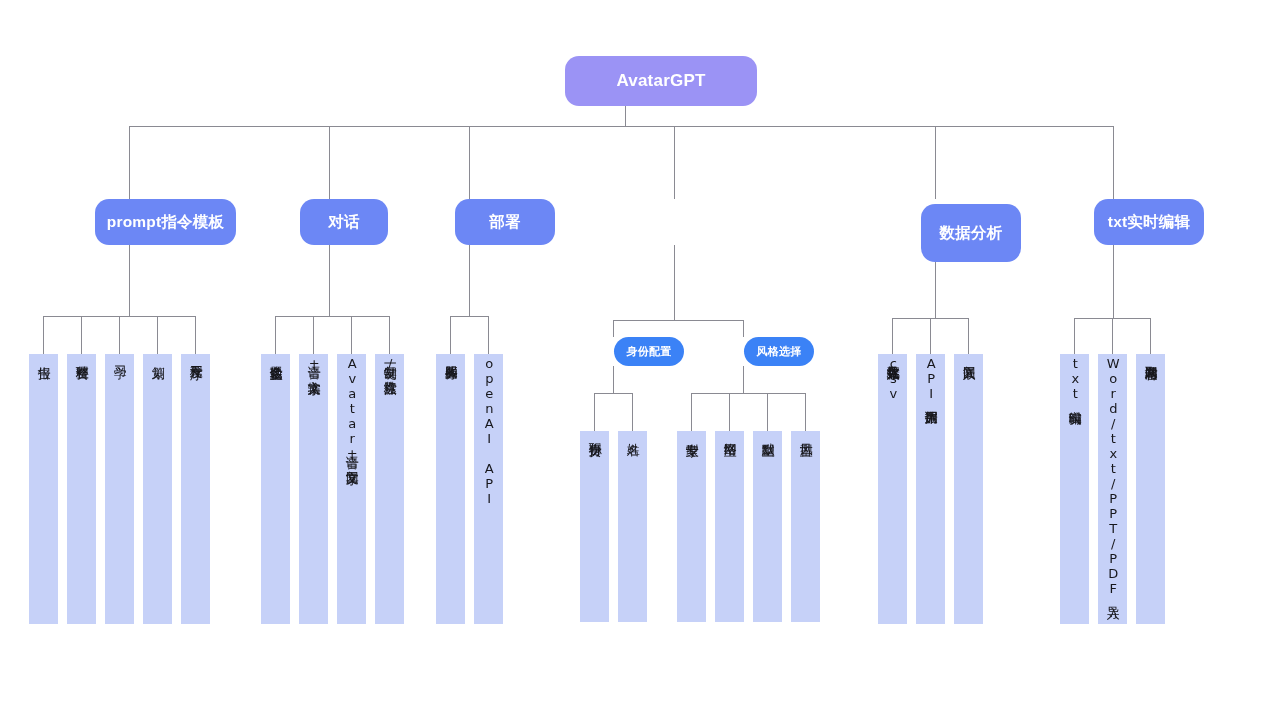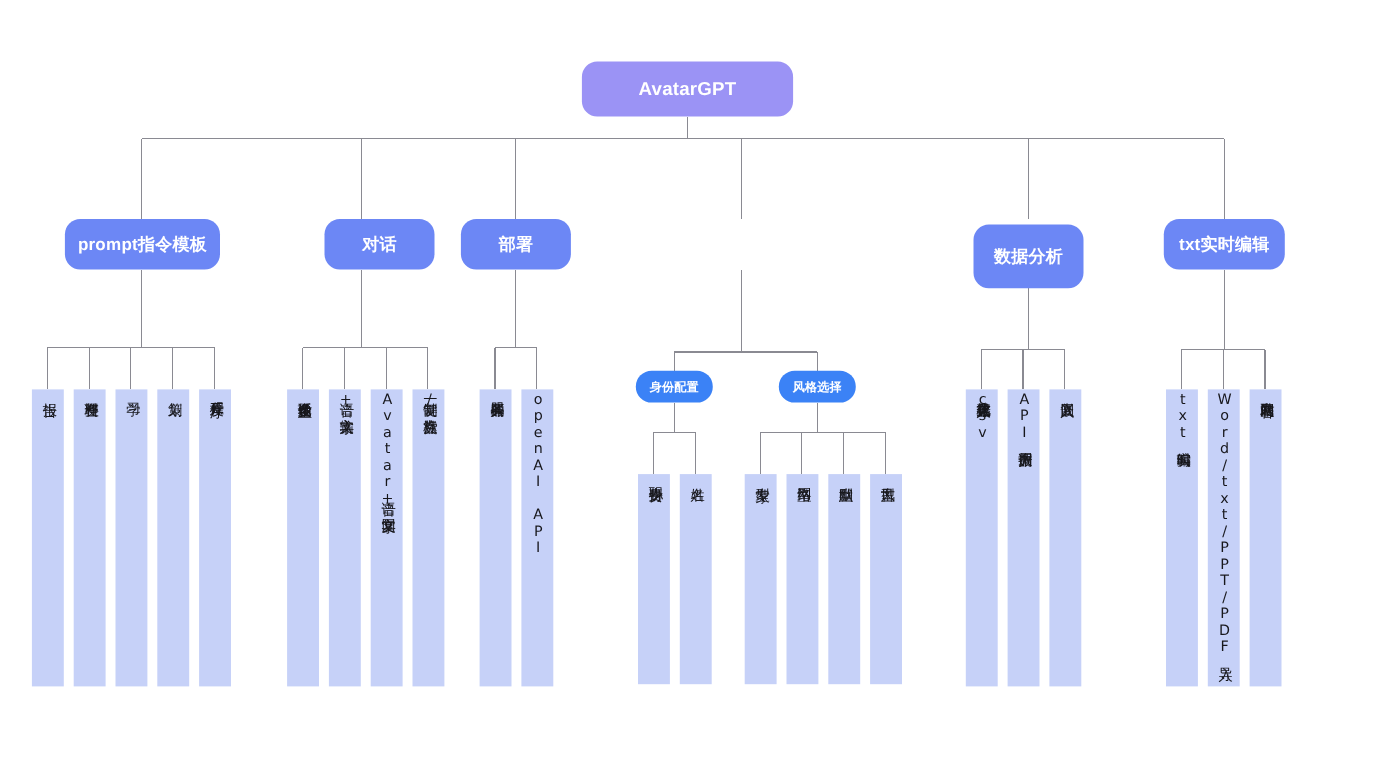--- a/index.html
+++ b/index.html
@@ -29,20 +29,21 @@
     position: absolute;
     box-sizing: border-box;
     display: flex;
     align-items: center;
     justify-content: center;
     color: #ffffff;
     font-weight: bold;
     letter-spacing: .2px;
     white-space: nowrap;
     text-align: center;
+    margin-left: 36px;
   }
   .node.root {
     background: #9b93f5;
     border-radius: 14px;
     font-size: 17px;
   }
   .node.branch {
     background: #6c87f5;
     border-radius: 14px;
     font-size: 15.5px;
@@ -144,21 +145,21 @@
   </svg>
 
   <div class="node root" style="left:529px; top:56px; width:192px; height:50px;">
     <span>AvatarGPT</span>
   </div>
 
   <div class="node branch" style="left:59px; top:199px; width:141px; height:46px;">
     <span>prompt指令模板</span>
   </div>
 
-  <div class="node branch" style="left:295px; top:199px; width:100px; height:46px;">
+  <div class="node branch" style="left:264px; top:199px; width:88px; height:46px;">
     <span>对话</span>
   </div>
 
   <div class="node branch" style="left:419px; top:199px; width:100px; height:46px;">
     <span>部署</span>
   </div>
 
 
   <div class="node branch" style="left:885px; top:204px; width:100px; height:58px;">
     <span>数据分析</span>

